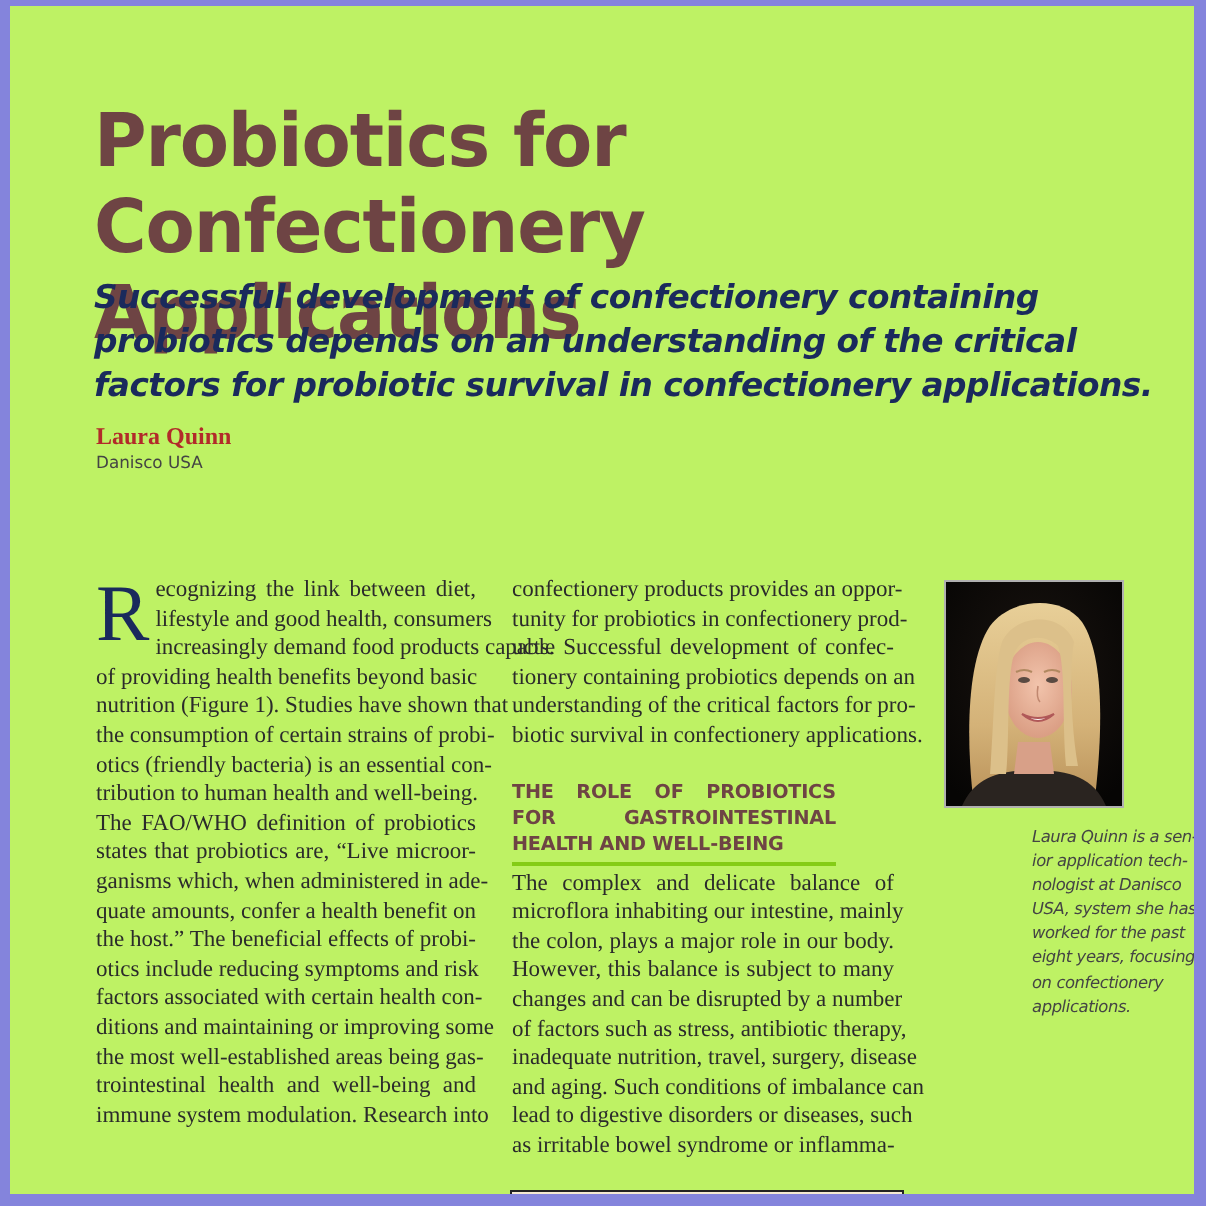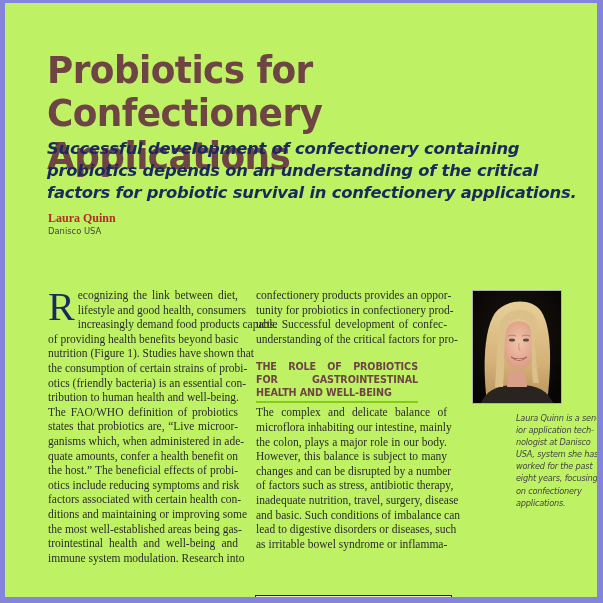--- a/index.html
+++ b/index.html
@@ -196,33 +196,35 @@
     <span class="line">ditions and maintaining or improving some</span>
     <span class="line">the most well-established areas being gas-</span>
     <span class="line">trointestinal health and well-being and</span>
     <span class="line">immune system modulation. Research into</span>
   </div>
 
   <div class="col col2">
     <span class="line">confectionery products provides an oppor-</span>
     <span class="line">tunity for probiotics in confectionery prod-</span>
     <span class="line">ucts. Successful development of confec-</span>
+    <span class="line">tionery containing probiotics depends on an</span>
     <span class="line">understanding of the critical factors for pro-</span>
+    <span class="line last">biotic survival in confectionery applications.</span>
 
     <h2 class="section-heading">THE ROLE OF PROBIOTICS FOR GASTROINTESTINAL HEALTH AND WELL-BEING</h2>
 
     <div class="section-body">
       <span class="line">The complex and delicate balance of</span>
       <span class="line">microflora inhabiting our intestine, mainly</span>
       <span class="line">the colon, plays a major role in our body.</span>
       <span class="line">However, this balance is subject to many</span>
       <span class="line">changes and can be disrupted by a number</span>
       <span class="line">of factors such as stress, antibiotic therapy,</span>
       <span class="line">inadequate nutrition, travel, surgery, disease</span>
-      <span class="line">and basic. Such conditions of imbalance can</span>
+      <span class="line">and aging. Such conditions of imbalance can</span>
       <span class="line">lead to digestive disorders or diseases, such</span>
       <span class="line">as irritable bowel syndrome or inflamma-</span>
     </div>
   </div>
 
   <div class="sidebar-box">Probiotic Food, Beverages, Healthcare</div>
 
   <div class="photo">
     <svg width="88" height="112" viewBox="0 0 88 112">
       <defs>

